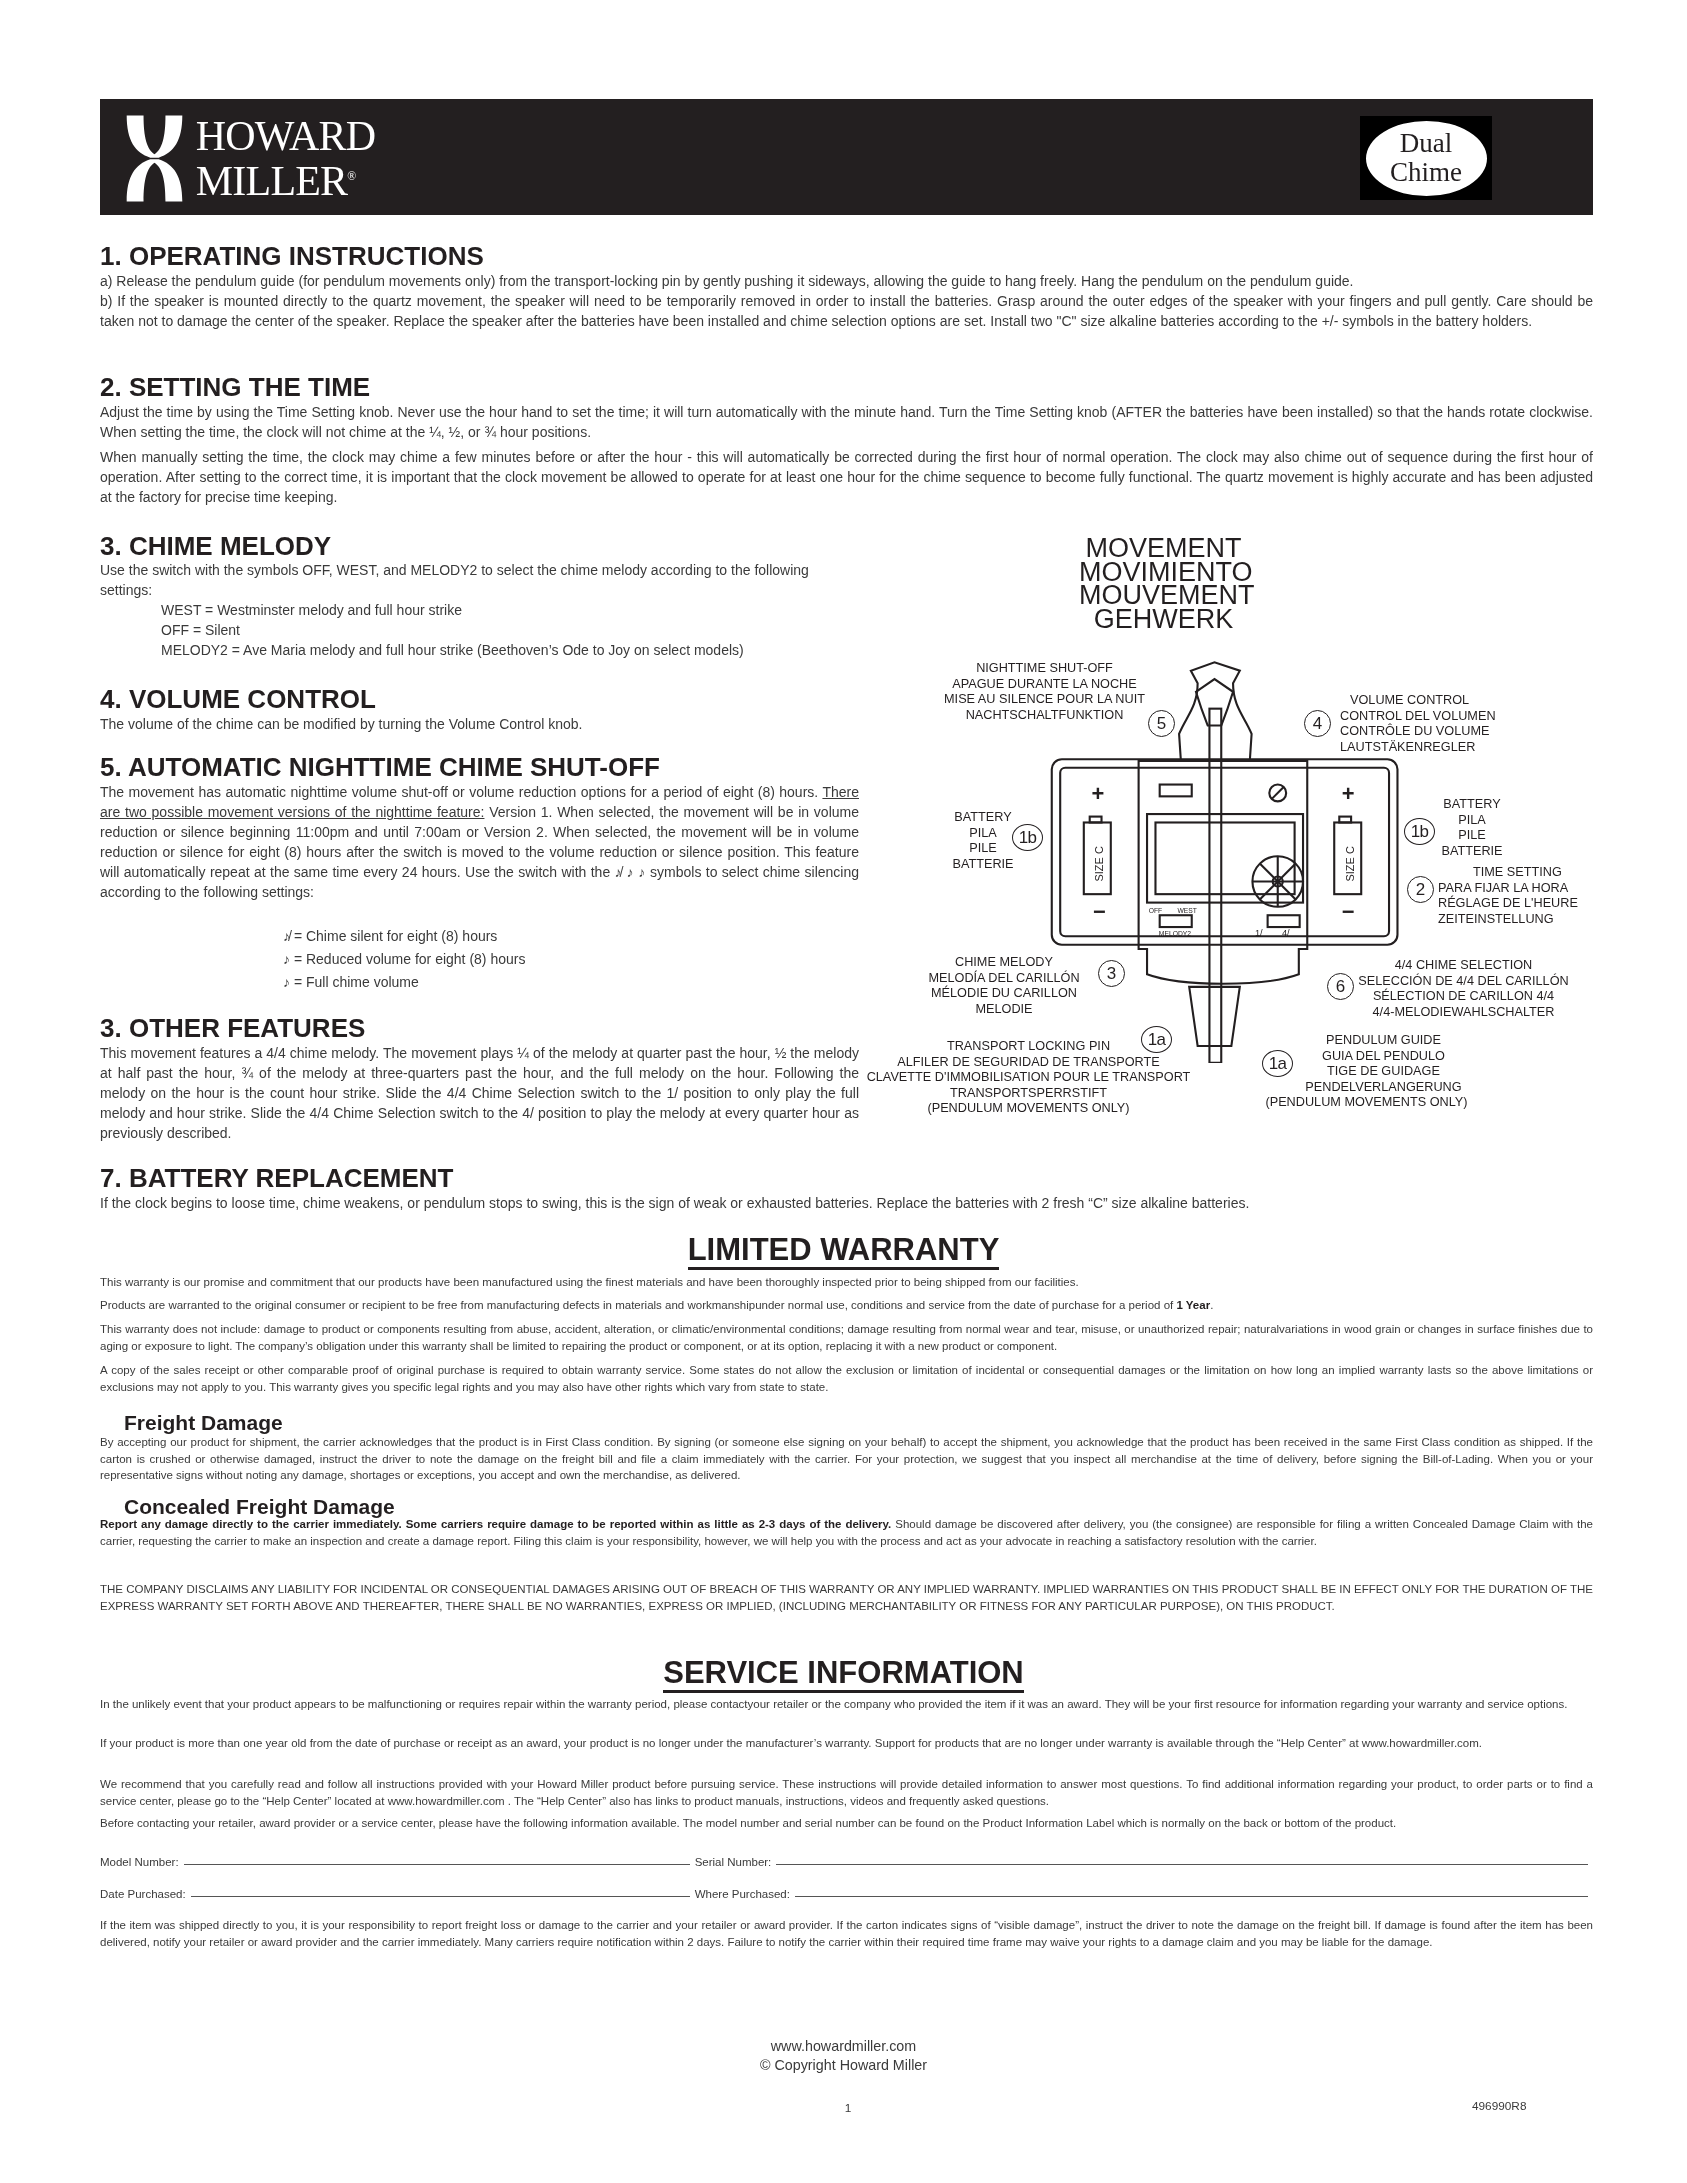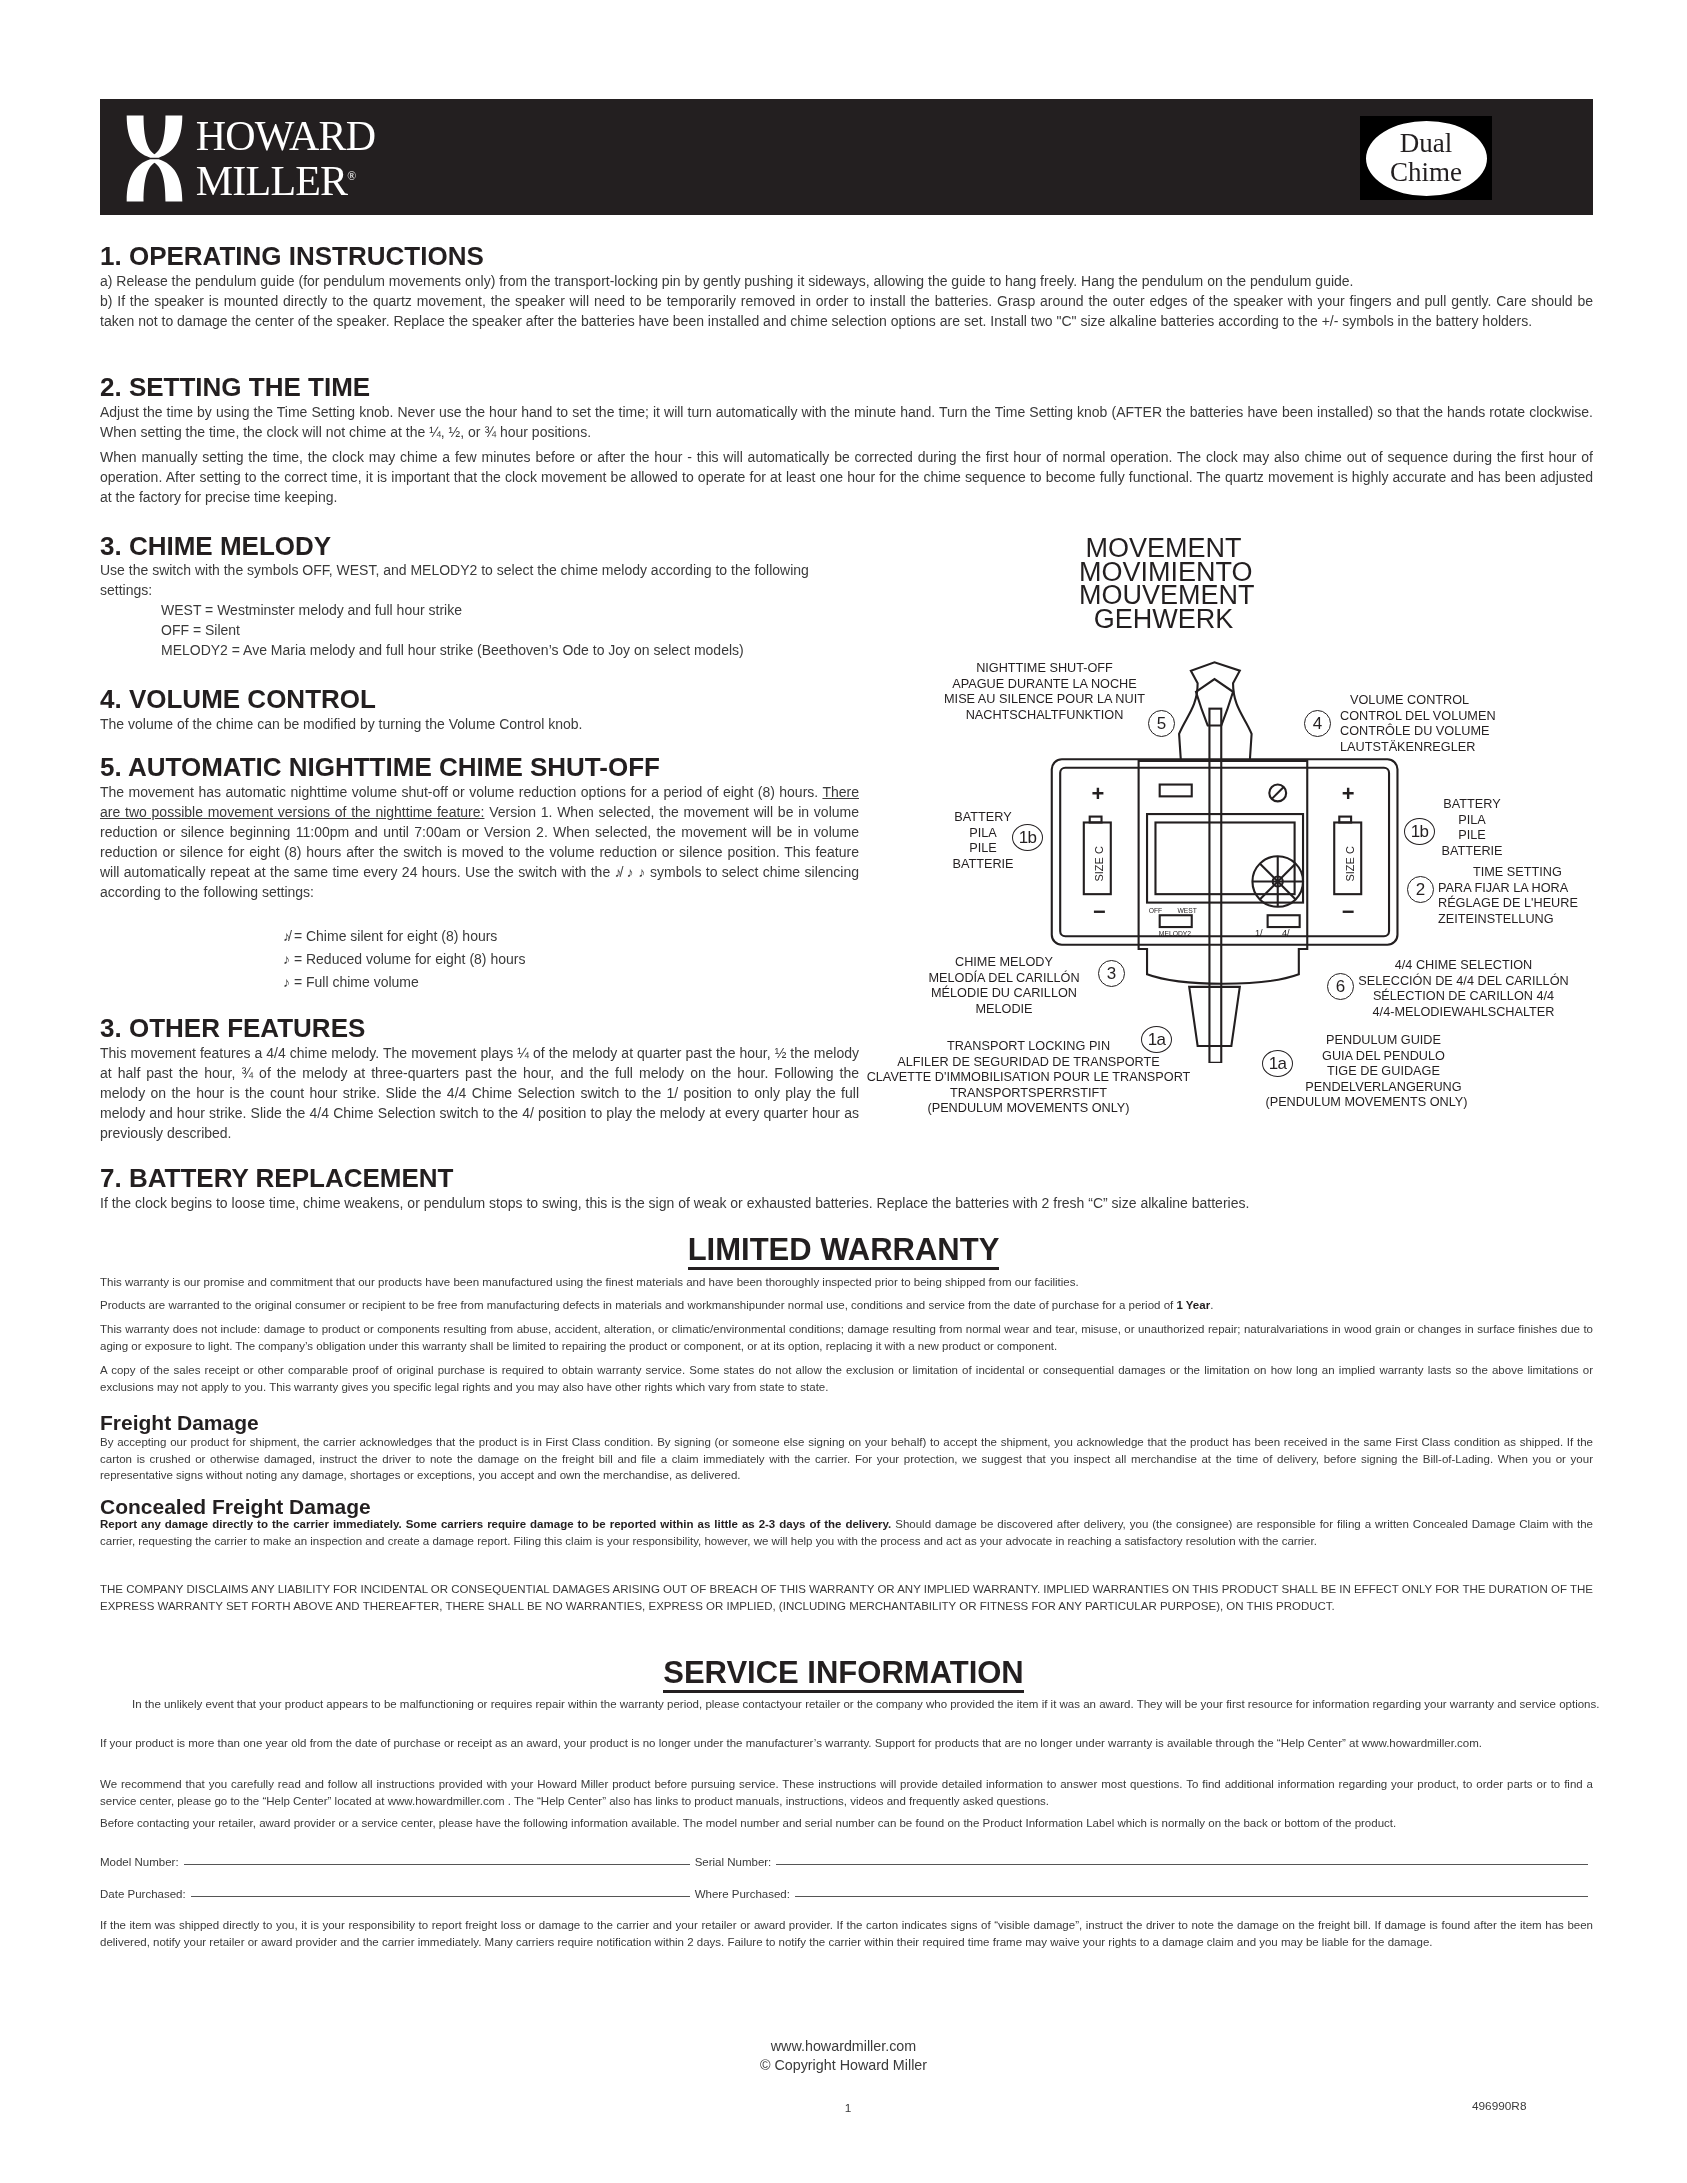--- a/index.html
+++ b/index.html
@@ -13,21 +13,21 @@
   .badge-oval { width:125px; height:79px; border-radius:50%; background:#fff; border:2.5px double #000; box-sizing:border-box; display:flex; flex-direction:column; align-items:center; justify-content:center; font-family:"Liberation Serif", serif; font-size:27px; line-height:29px; color:#231f20; }
 
   .sec-h { position:absolute; font-weight:bold; font-size:26px; line-height:29px; color:#231f20; }
   .p { position:absolute; font-size:14px; line-height:20px; color:#3a3a3a; }
   .just { text-align:justify; }
   .indent { padding-left:61px; }
   .u { text-decoration:underline; }
 
   .center-h { position:absolute; left:0; width:1687px; text-align:center; font-weight:bold; font-size:31px; line-height:35px; }
   .center-h span { border-bottom:3.4px solid #231f20; padding-bottom:0; }
-  .sub-h { position:absolute; font-weight:bold; font-size:21px; line-height:23.6px; }
+  .sub-h { position:absolute; font-weight:bold; font-size:21px; line-height:23.6px;margin-left:24px; }
   .small { position:absolute; font-size:11.5px; line-height:16.5px; color:#3a3a3a; text-align:justify; }
   .small b { color:#231f20; }
 
   .field-row { position:absolute; left:100px; width:1493px; display:flex; font-size:11.5px; color:#3a3a3a; }
   .field-label { white-space:nowrap; }
   .field-line { flex:1; border-bottom:0.8px solid #555; margin:0 5px 3.4px 5px; }
 
   .diagram-label { position:absolute; font-size:12.7px; line-height:15.6px; text-align:center; color:#231f20; white-space:nowrap; }
   .callout { position:absolute; width:25px; height:25px; border:1.3px solid #231f20; border-radius:50%; font-size:17px; line-height:25px; text-align:center; background:#fff; }
   .callout.wide { width:29px; letter-spacing:-0.8px; }
@@ -238,21 +238,21 @@
 
 <div class="sub-h" style="left:100px; top:1411px;">Freight Damage</div>
 <div class="small" style="left:100px; top:1434px; width:1493px;">By accepting our product for shipment, the carrier acknowledges that the product is in First Class condition. By signing (or someone else signing on your behalf) to accept the shipment, you acknowledge that the product has been received in the same First Class condition as shipped. If the carton is crushed or otherwise damaged, instruct the driver to note the damage on the freight bill and file a claim immediately with the carrier. For your protection, we suggest that you inspect all merchandise at the time of delivery, before signing the Bill-of-Lading. When you or your representative signs without noting any damage, shortages or exceptions, you accept and own the merchandise, as delivered.</div>
 
 <div class="sub-h" style="left:100px; top:1495px;">Concealed Freight Damage</div>
 <div class="small" style="left:100px; top:1516px; width:1493px;"><b>Report any damage directly to the carrier immediately. Some carriers require damage to be reported within as little as 2-3 days  of  the  delivery.</b><span> Should damage be discovered after delivery, you (the consignee) are responsible for filing a written Concealed Damage Claim with the carrier, requesting the carrier to make an inspection and create a damage report.  Filing this claim is your responsibility, however, we will help you with the process and act as your advocate in reaching a satisfactory resolution with the carrier.</span></div>
 
 <div class="small" style="left:100px; top:1581px; width:1493px;">THE COMPANY DISCLAIMS ANY LIABILITY FOR INCIDENTAL OR CONSEQUENTIAL DAMAGES ARISING OUT OF BREACH OF THIS WARRANTY OR ANY IMPLIED WARRANTY. IMPLIED WARRANTIES ON THIS PRODUCT SHALL BE IN EFFECT ONLY FOR THE DURATION OF THE EXPRESS WARRANTY SET FORTH ABOVE AND THEREAFTER, THERE SHALL BE NO WARRANTIES, EXPRESS OR IMPLIED, (INCLUDING MERCHANTABILITY OR FITNESS FOR ANY PARTICULAR PURPOSE), ON THIS PRODUCT.</div>
 
 <div class="center-h" style="top:1655px;"><span>SERVICE INFORMATION</span></div>
-<div class="small" style="left:100px; top:1696px; width:1493px;margin-left:32px;">In the unlikely event that your product appears to be malfunctioning or requires repair within the warranty period, please contactyour retailer or the company who provided the item if it was an award. They will be your first resource for information regarding your warranty and service options.</div>
+<div class="small" style="left:100px; top:1696px; width:1493px;">In the unlikely event that your product appears to be malfunctioning or requires repair within the warranty period, please contactyour retailer or the company who provided the item if it was an award. They will be your first resource for information regarding your warranty and service options.</div>
 <div class="small" style="left:100px; top:1735px; width:1493px;">If your product is more than one year old from the date of purchase or receipt as an award, your product is no longer under the manufacturer’s warranty. Support for products that are no longer under warranty is available through the “Help Center” at www.howardmiller.com.</div>
 <div class="small" style="left:100px; top:1776px; width:1493px;">We recommend that you carefully read and follow all instructions provided with your Howard Miller product before pursuing service. These instructions will provide detailed information to answer most questions. To find additional information regarding your product, to order parts or to find a service center, please go to the “Help Center” located at www.howardmiller.com . The “Help Center” also has links to product manuals, instructions, videos and frequently asked questions.</div>
 <div class="small" style="left:100px; top:1815px; width:1493px;">Before contacting your retailer, award provider or a service center, please have the following information available. The model number and serial number can be found on the Product Information Label which is normally on the back or bottom of the product.</div>
 
 <div class="field-row" style="top:1856px;">
   <span class="field-label">Model Number:</span>
   <span class="field-line" style="flex:0 0 506px;"></span>
   <span class="field-label">Serial Number:</span>
   <span class="field-line"></span>
 </div>

